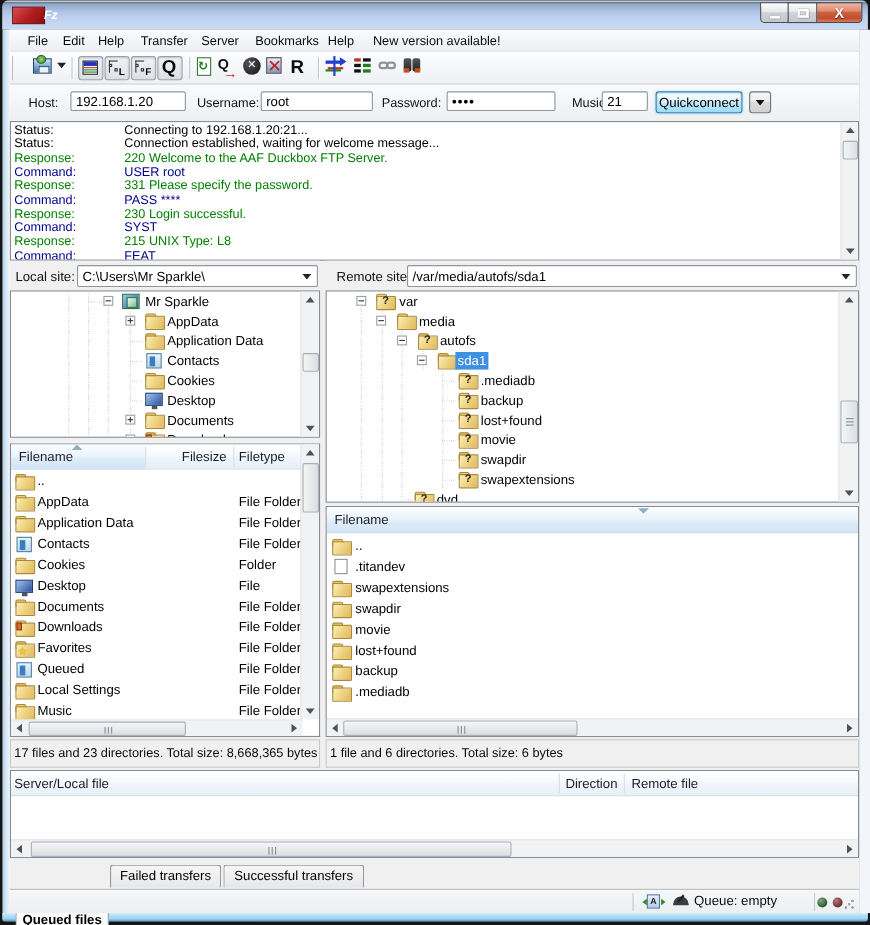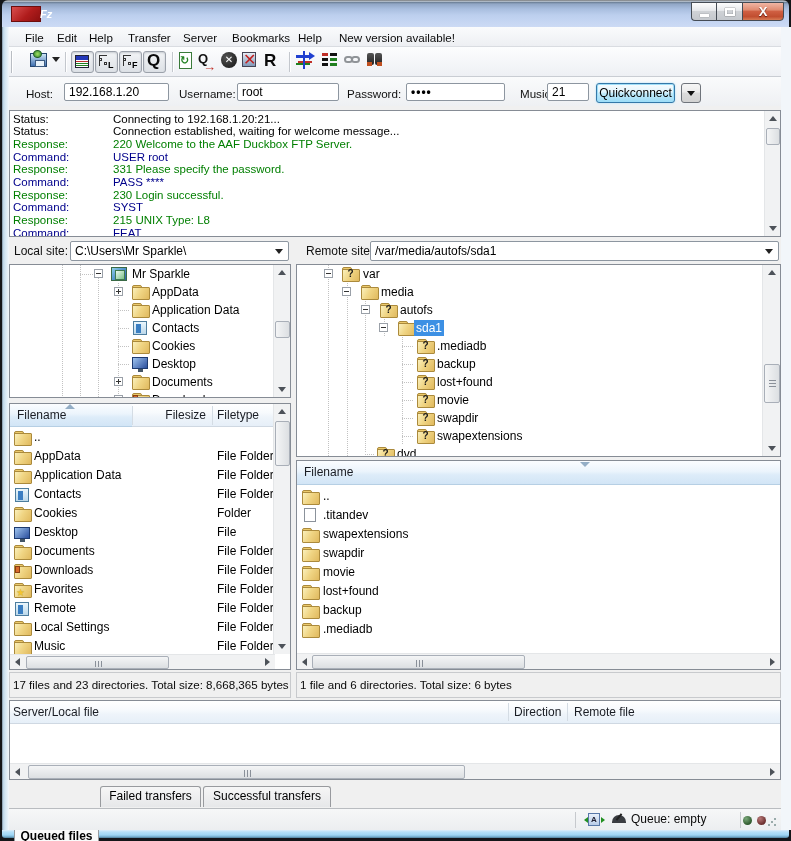--- a/index.html
+++ b/index.html
@@ -420,21 +420,21 @@
     </div>
     <div class="lrow" style="left:0;top:25px;width:272px"><div class="fold" style="left:4px;top:3px"></div><span style="position:absolute;left:24px">..</span></div>
     <div class="lrow" style="left:0;top:44px;width:272px"><div class="fold" style="left:4px;top:3px"></div><span style="position:absolute;left:24px">AppData</span><span style="position:absolute;left:207px">File Folder</span></div>
     <div class="lrow" style="left:0;top:63px;width:272px"><div class="fold" style="left:4px;top:3px"></div><span style="position:absolute;left:24px">Application Data</span><span style="position:absolute;left:207px">File Folder</span></div>
     <div class="lrow" style="left:0;top:82px;width:272px"><div class="icon-contacts" style="left:5px;top:3px"></div><span style="position:absolute;left:24px">Contacts</span><span style="position:absolute;left:207px">File Folder</span></div>
     <div class="lrow" style="left:0;top:101px;width:272px"><div class="fold" style="left:4px;top:3px"></div><span style="position:absolute;left:24px">Cookies</span><span style="position:absolute;left:207px">Folder</span></div>
     <div class="lrow" style="left:0;top:120px;width:272px"><div class="icon-desktop" style="left:4px;top:4px"></div><span style="position:absolute;left:24px">Desktop</span><span style="position:absolute;left:207px">File</span></div>
     <div class="lrow" style="left:0;top:139px;width:272px"><div class="fold" style="left:4px;top:3px"></div><span style="position:absolute;left:24px">Documents</span><span style="position:absolute;left:207px">File Folder</span></div>
     <div class="lrow" style="left:0;top:158px;width:272px"><div class="fold" style="left:4px;top:3px"></div><div class="dlicon" style="left:5px;top:5px"></div><span style="position:absolute;left:24px">Downloads</span><span style="position:absolute;left:207px">File Folder</span></div>
     <div class="lrow" style="left:0;top:177px;width:272px"><div class="fold" style="left:4px;top:3px"></div><div class="staricon" style="left:6px;top:3px">★</div><span style="position:absolute;left:24px">Favorites</span><span style="position:absolute;left:207px">File Folder</span></div>
-    <div class="lrow" style="left:0;top:196px;width:272px"><div class="icon-contacts" style="left:5px;top:3px"></div><span style="position:absolute;left:24px">Remote</span><span style="position:absolute;left:207px">File Folder</span></div>
+    <div class="lrow" style="left:0;top:196px;width:272px"><div class="icon-contacts" style="left:5px;top:3px"></div><span style="position:absolute;left:24px">Queued</span><span style="position:absolute;left:207px">File Folder</span></div>
     <div class="lrow" style="left:0;top:215px;width:272px"><div class="fold" style="left:4px;top:3px"></div><span style="position:absolute;left:24px">Local Settings</span><span style="position:absolute;left:207px">File Folder</span></div>
     <div class="lrow" style="left:0;top:234px;width:272px"><div class="fold" style="left:4px;top:3px"></div><span style="position:absolute;left:24px">Music</span><span style="position:absolute;left:207px">File Folder</span></div>
     <div class="sb-v" style="right:0;top:1px;width:17px;height:250px">
       <div class="tri-up" style="left:4px;top:5px"></div>
       <div class="sb-thumb" style="left:1px;top:17px;width:15px;height:45px"></div>
       <div class="tri-down" style="left:4px;bottom:5px"></div>
     </div>
     <div class="sb-h" style="left:0;bottom:0;width:265px;height:15px">
       <div class="tri-left" style="left:5px;top:3px"></div>
       <div class="sb-thumb-h" style="left:16px;top:1px;width:143px;height:13px">

